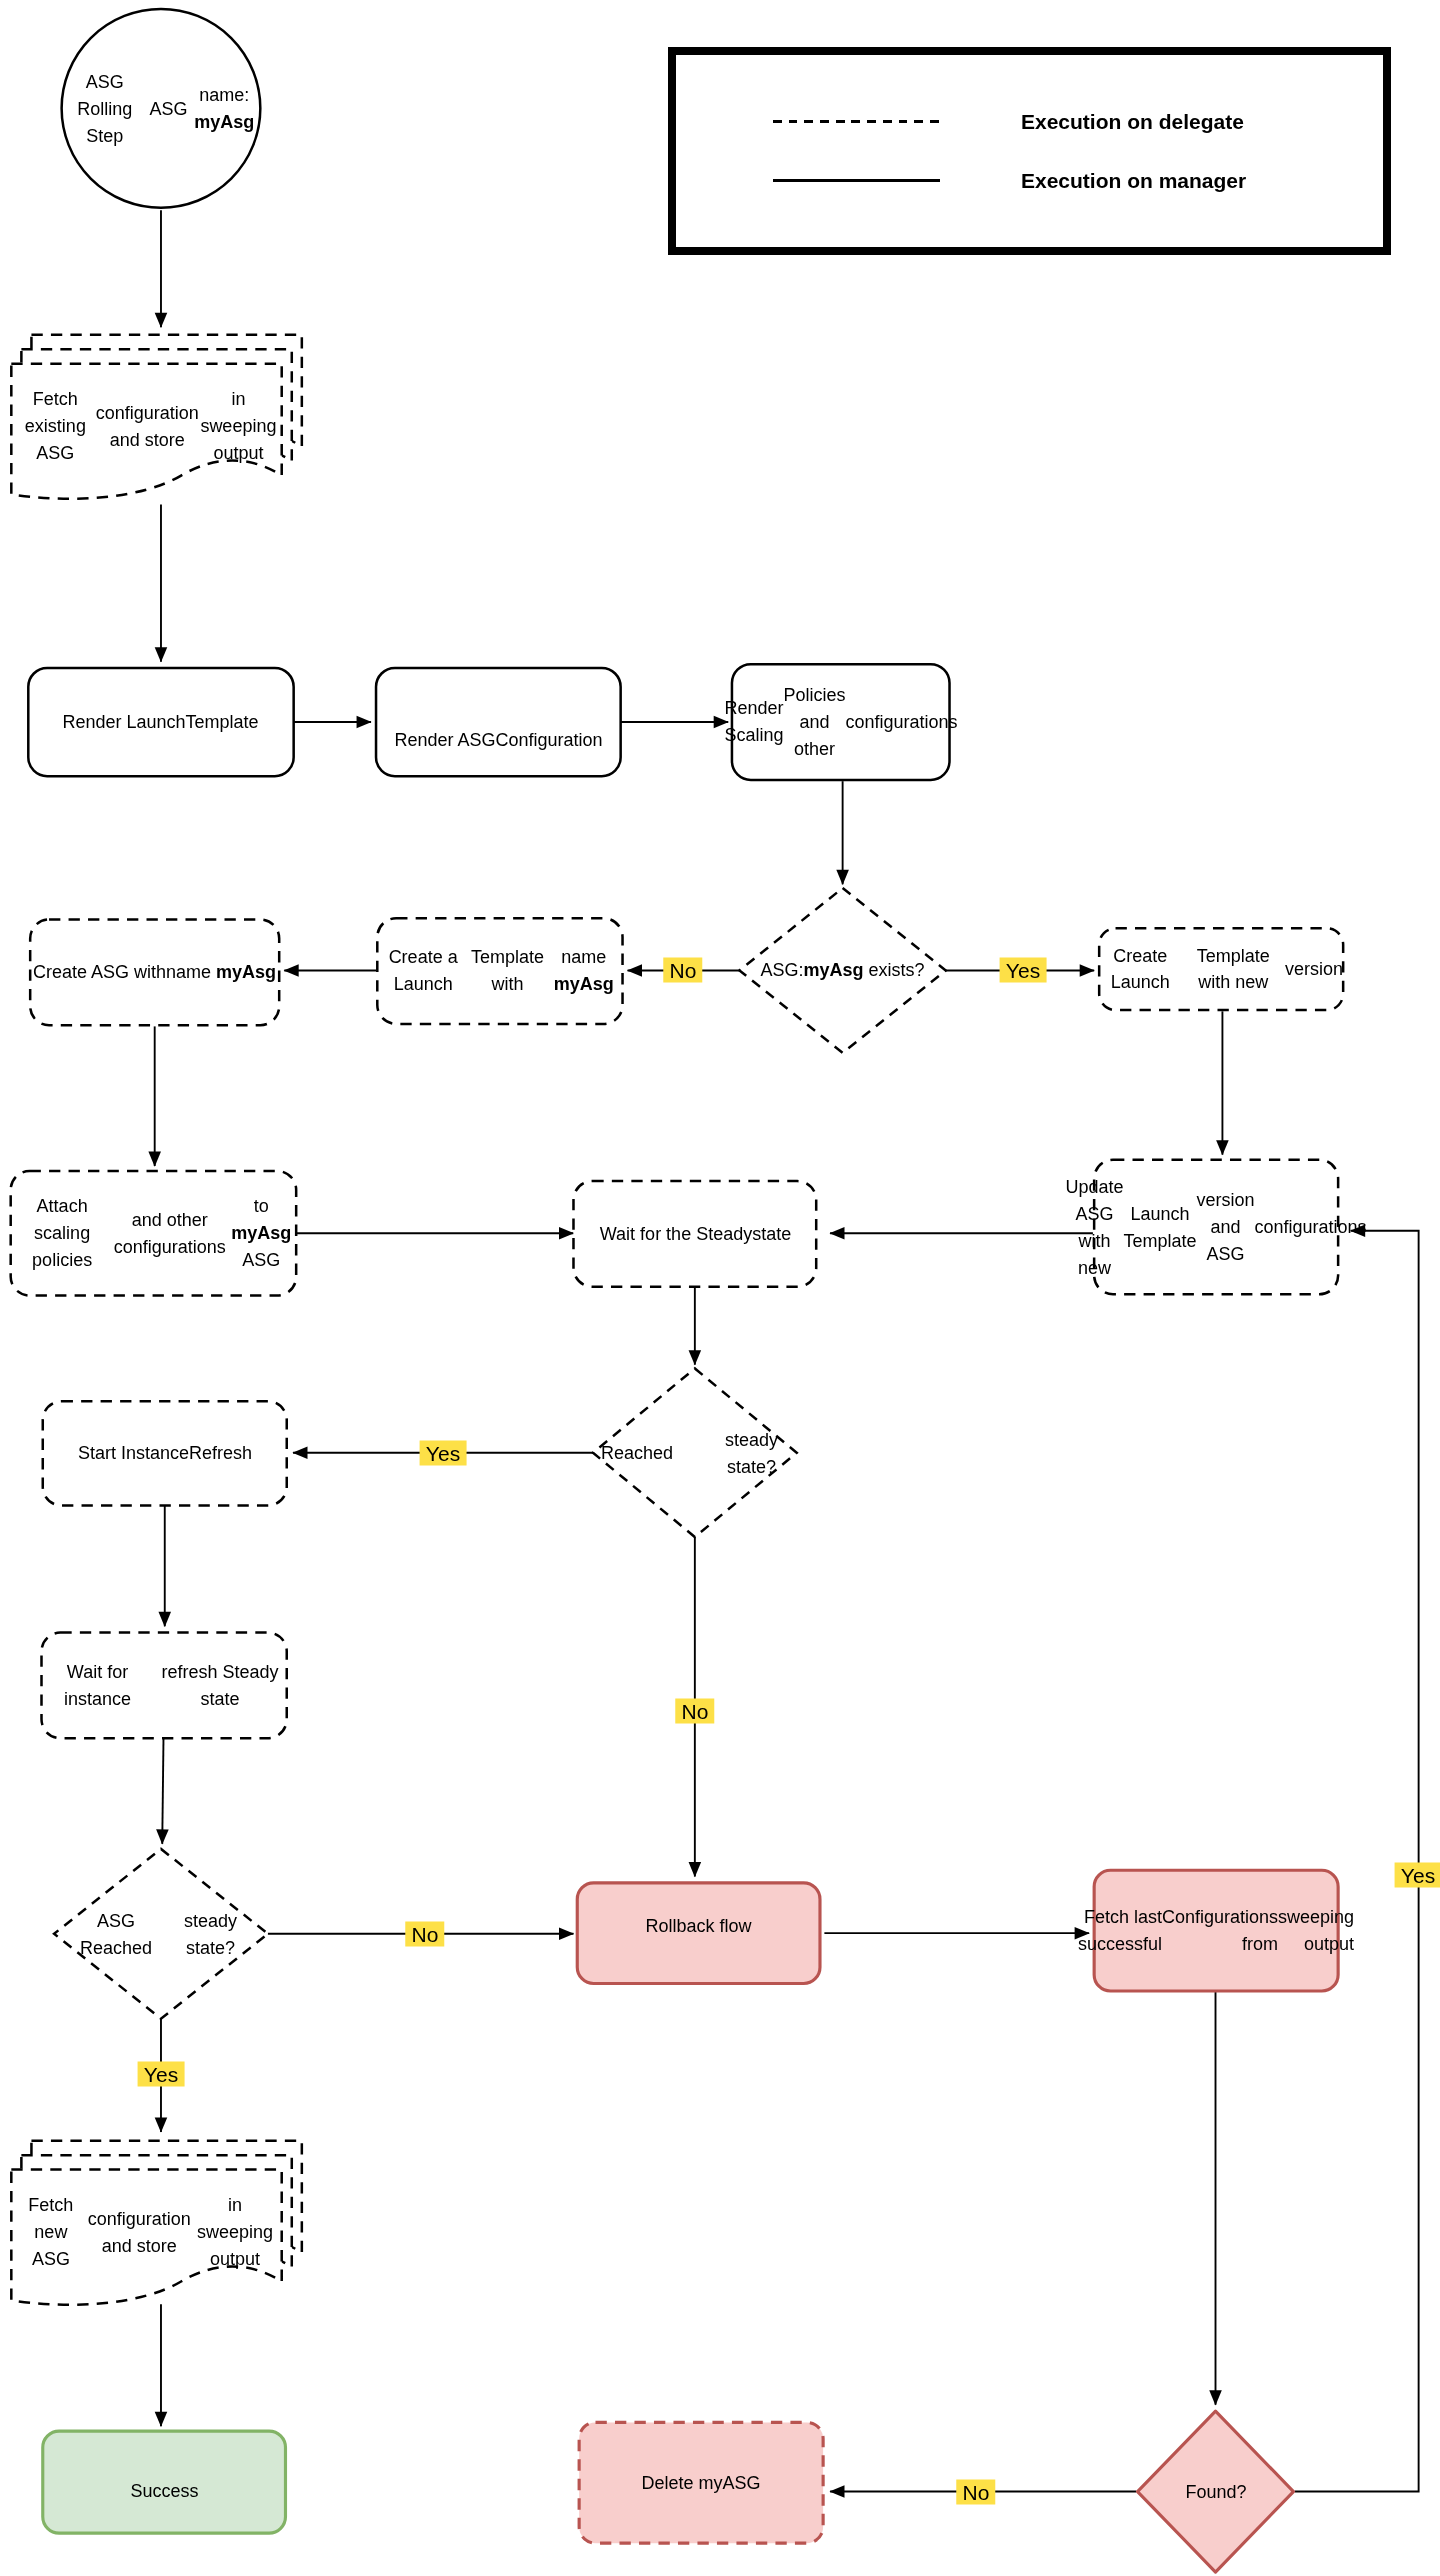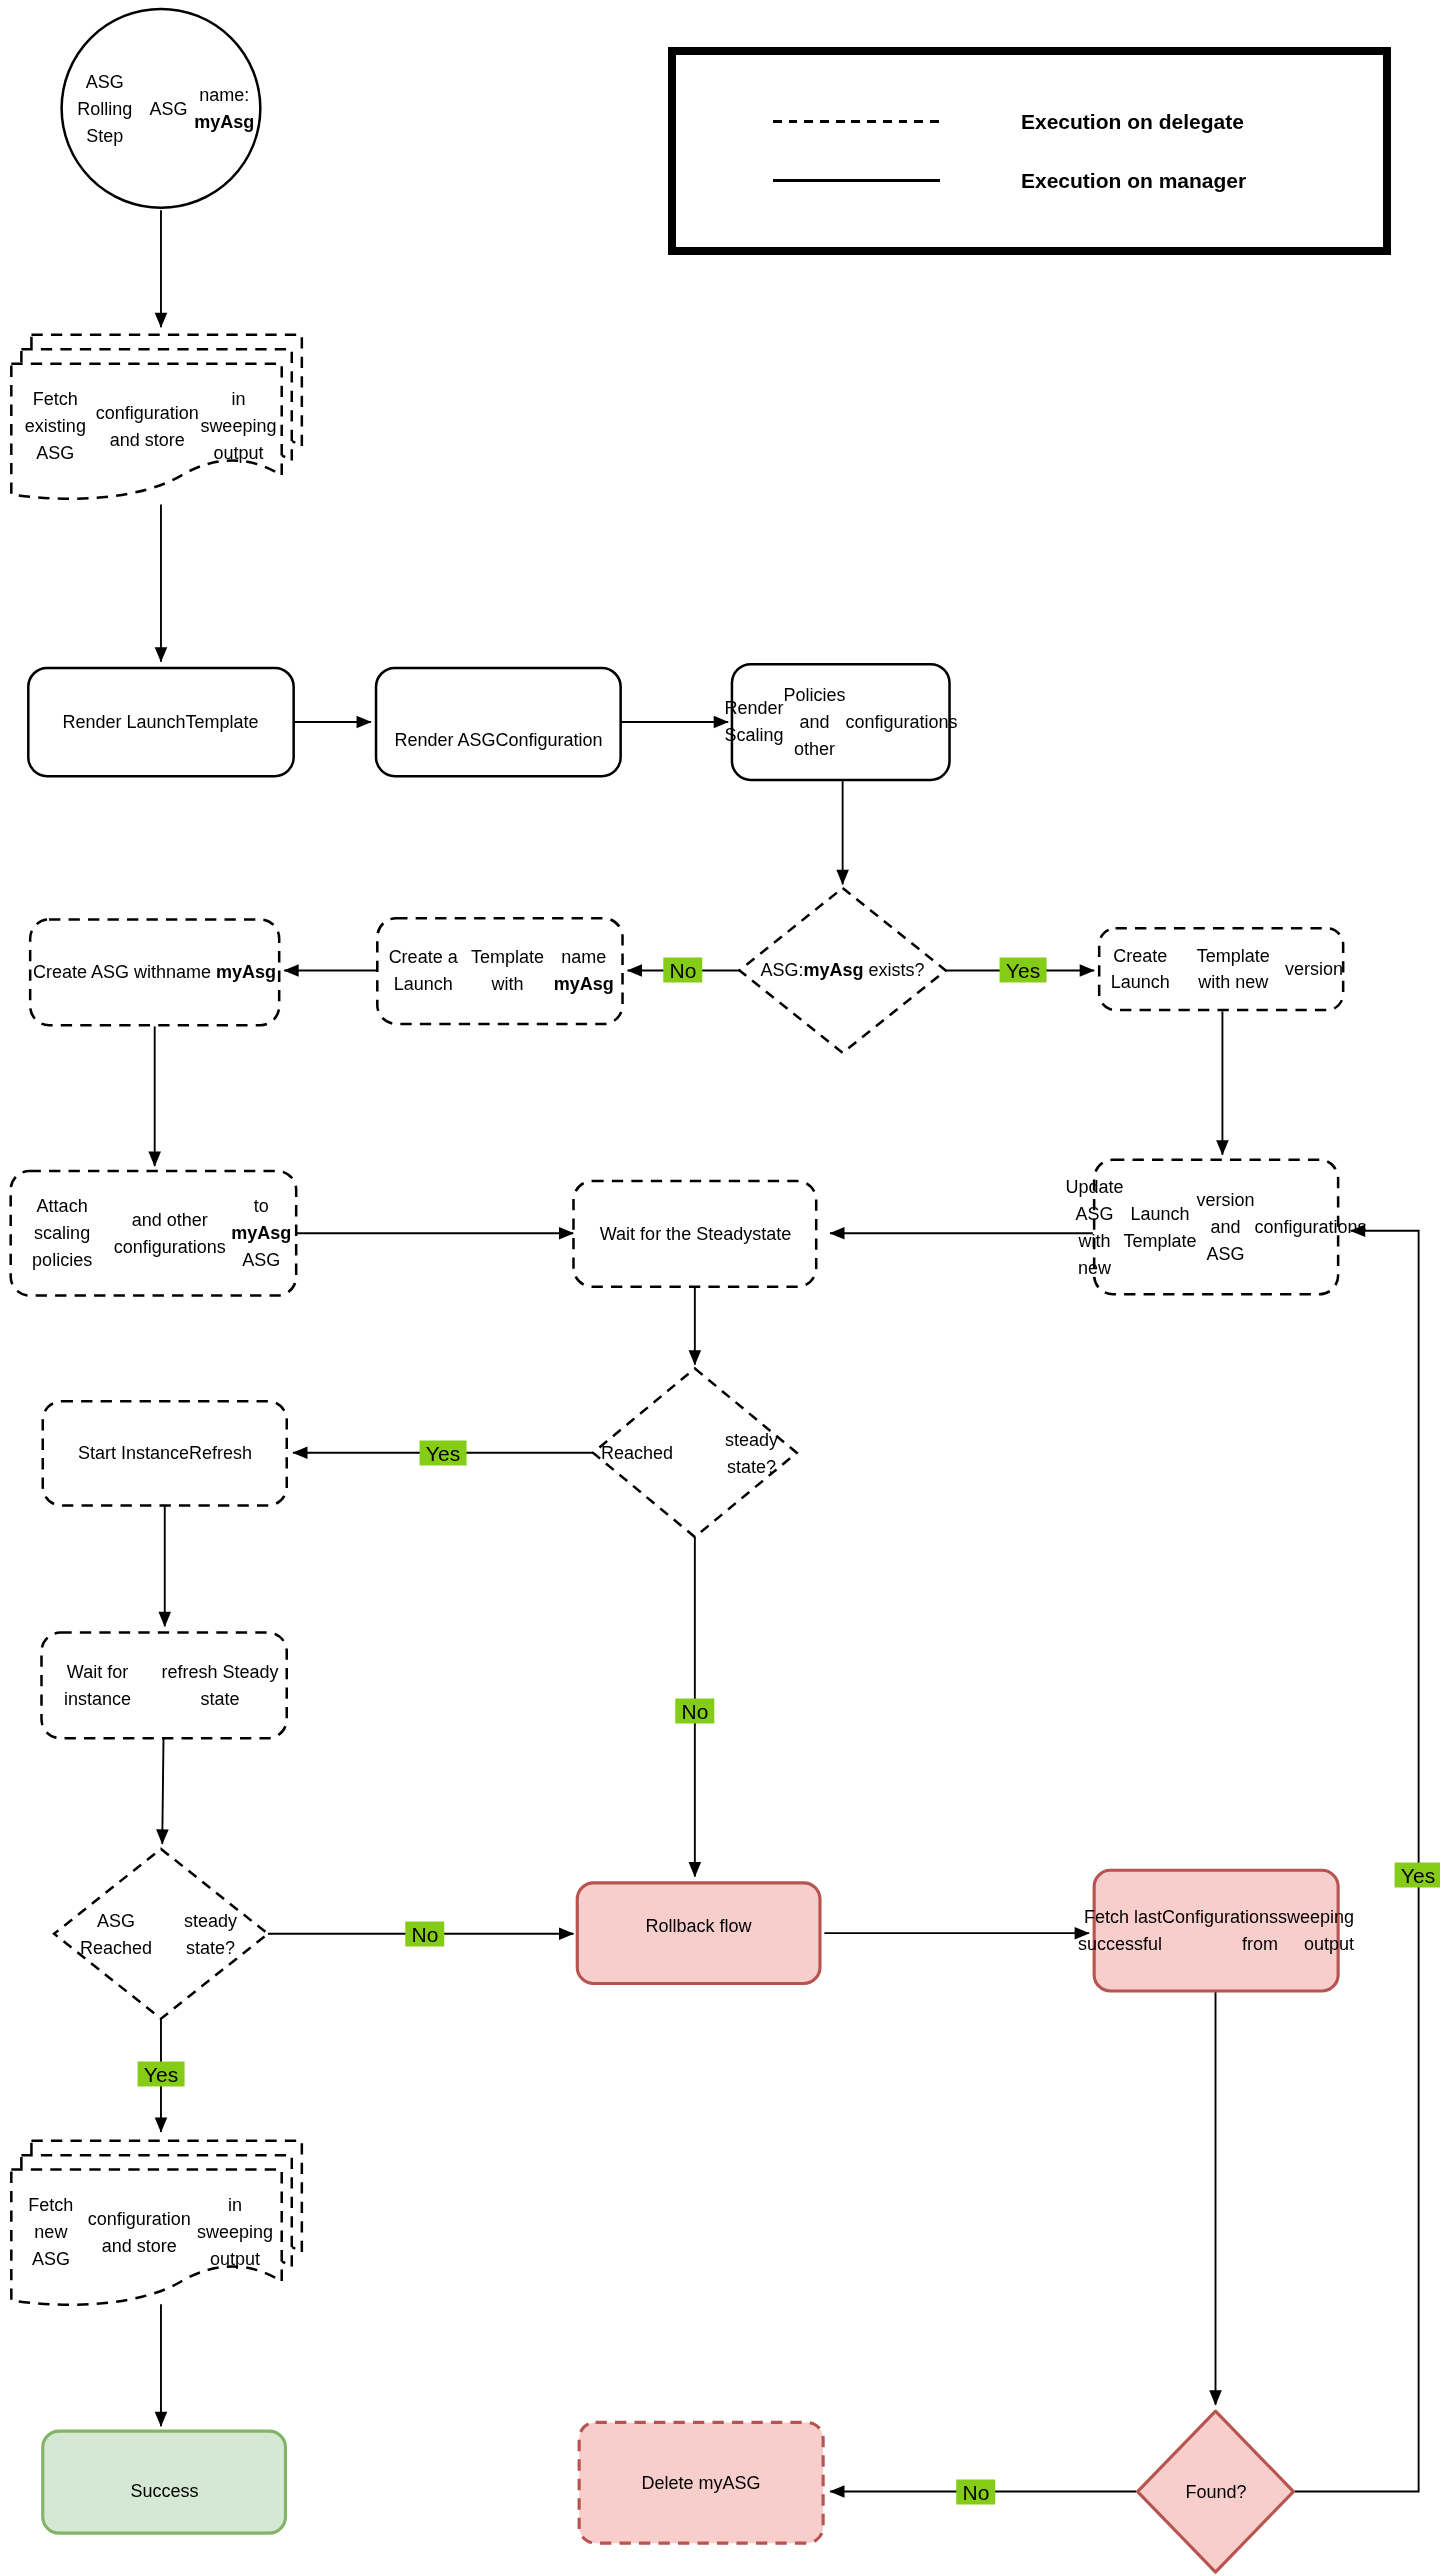--- a/index.html
+++ b/index.html
@@ -16,21 +16,21 @@
     display:flex; 
     align-items:center; justify-content:center;
     text-align:center;
     font-size:18px; line-height:27px;
     pointer-events:none;
   }
   .node-text b { font-weight:bold; }
   .elabel {
     position:absolute;
     transform:translate(-50%,-50%);
-    background:#84cc16;
+    background:#fde047;
     padding:0 6.3px;
     font-size:21px; line-height:25px;
     white-space:nowrap;
   }
   .legend {
     position:absolute;
     left:668px; top:47px; width:723px; height:208px;
     border:8.2px solid #000;
     box-sizing:border-box;
     display:flex; flex-direction:column;

